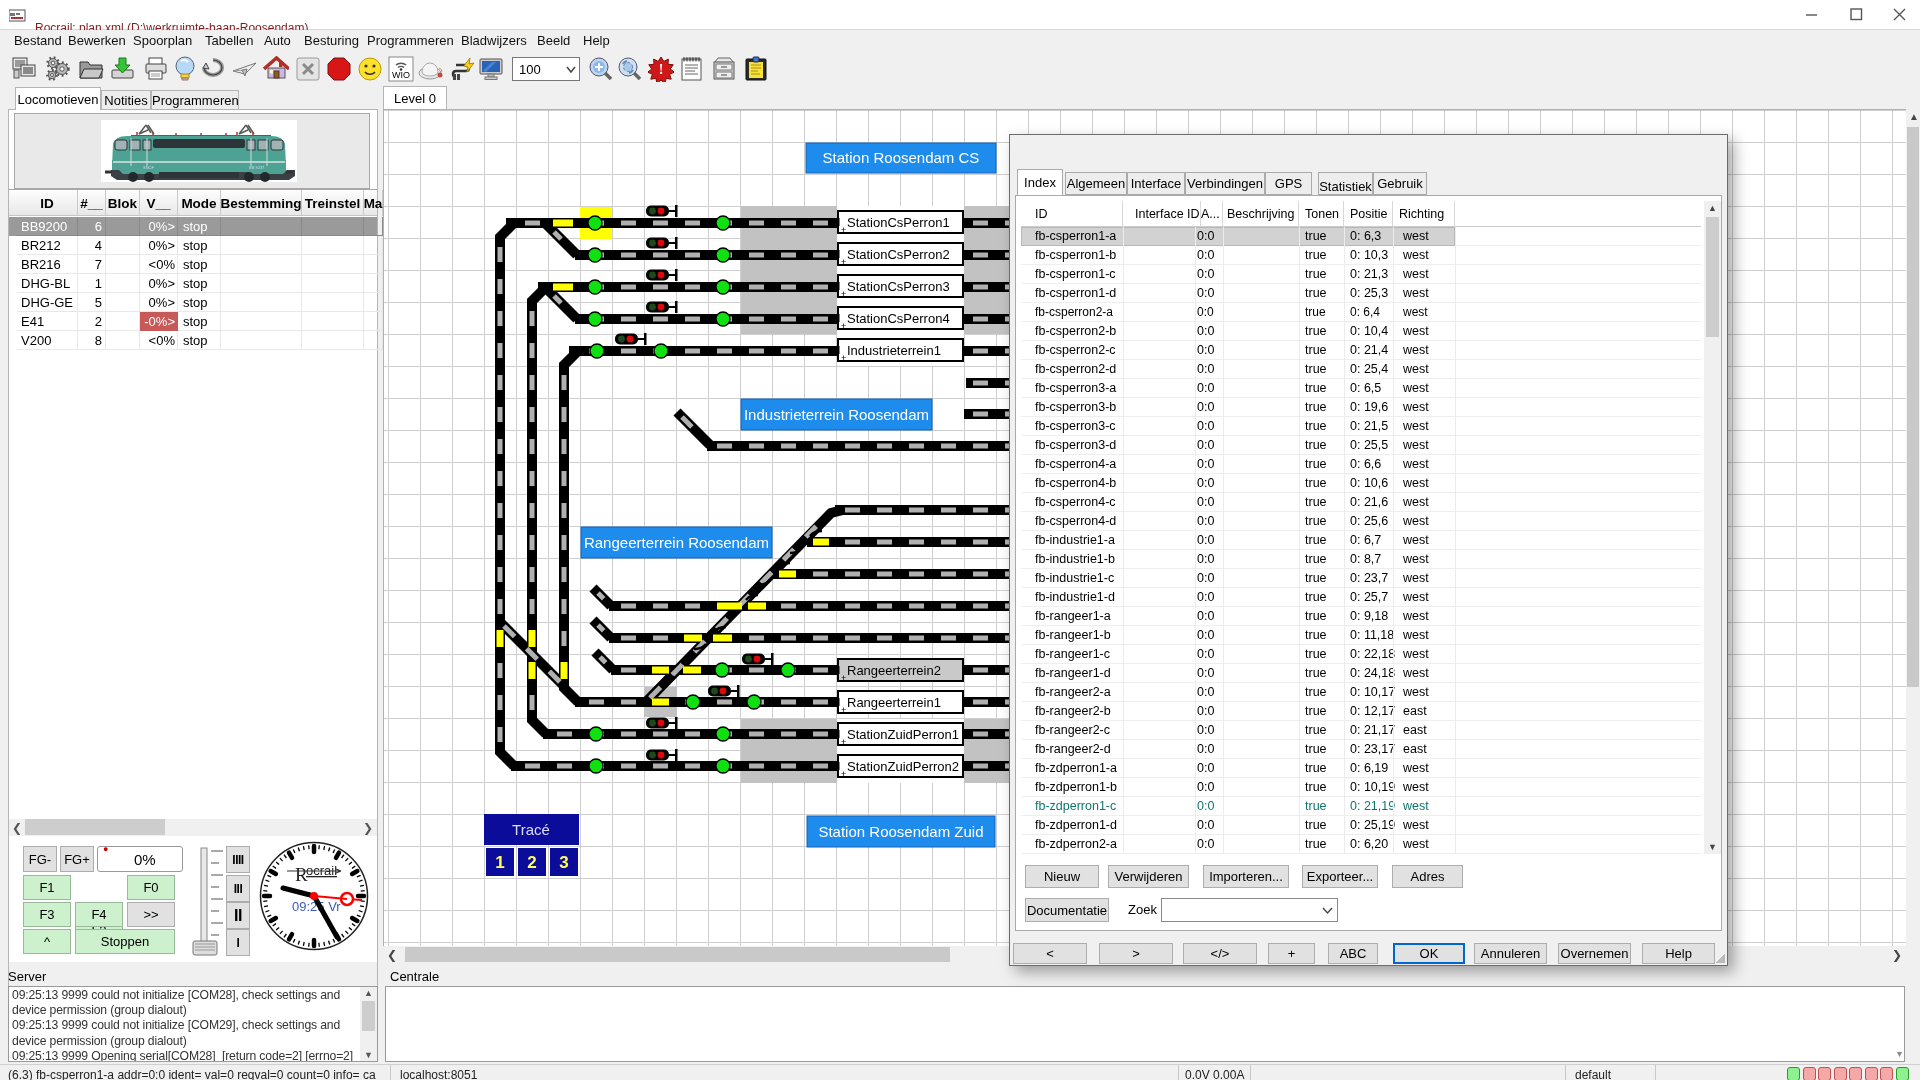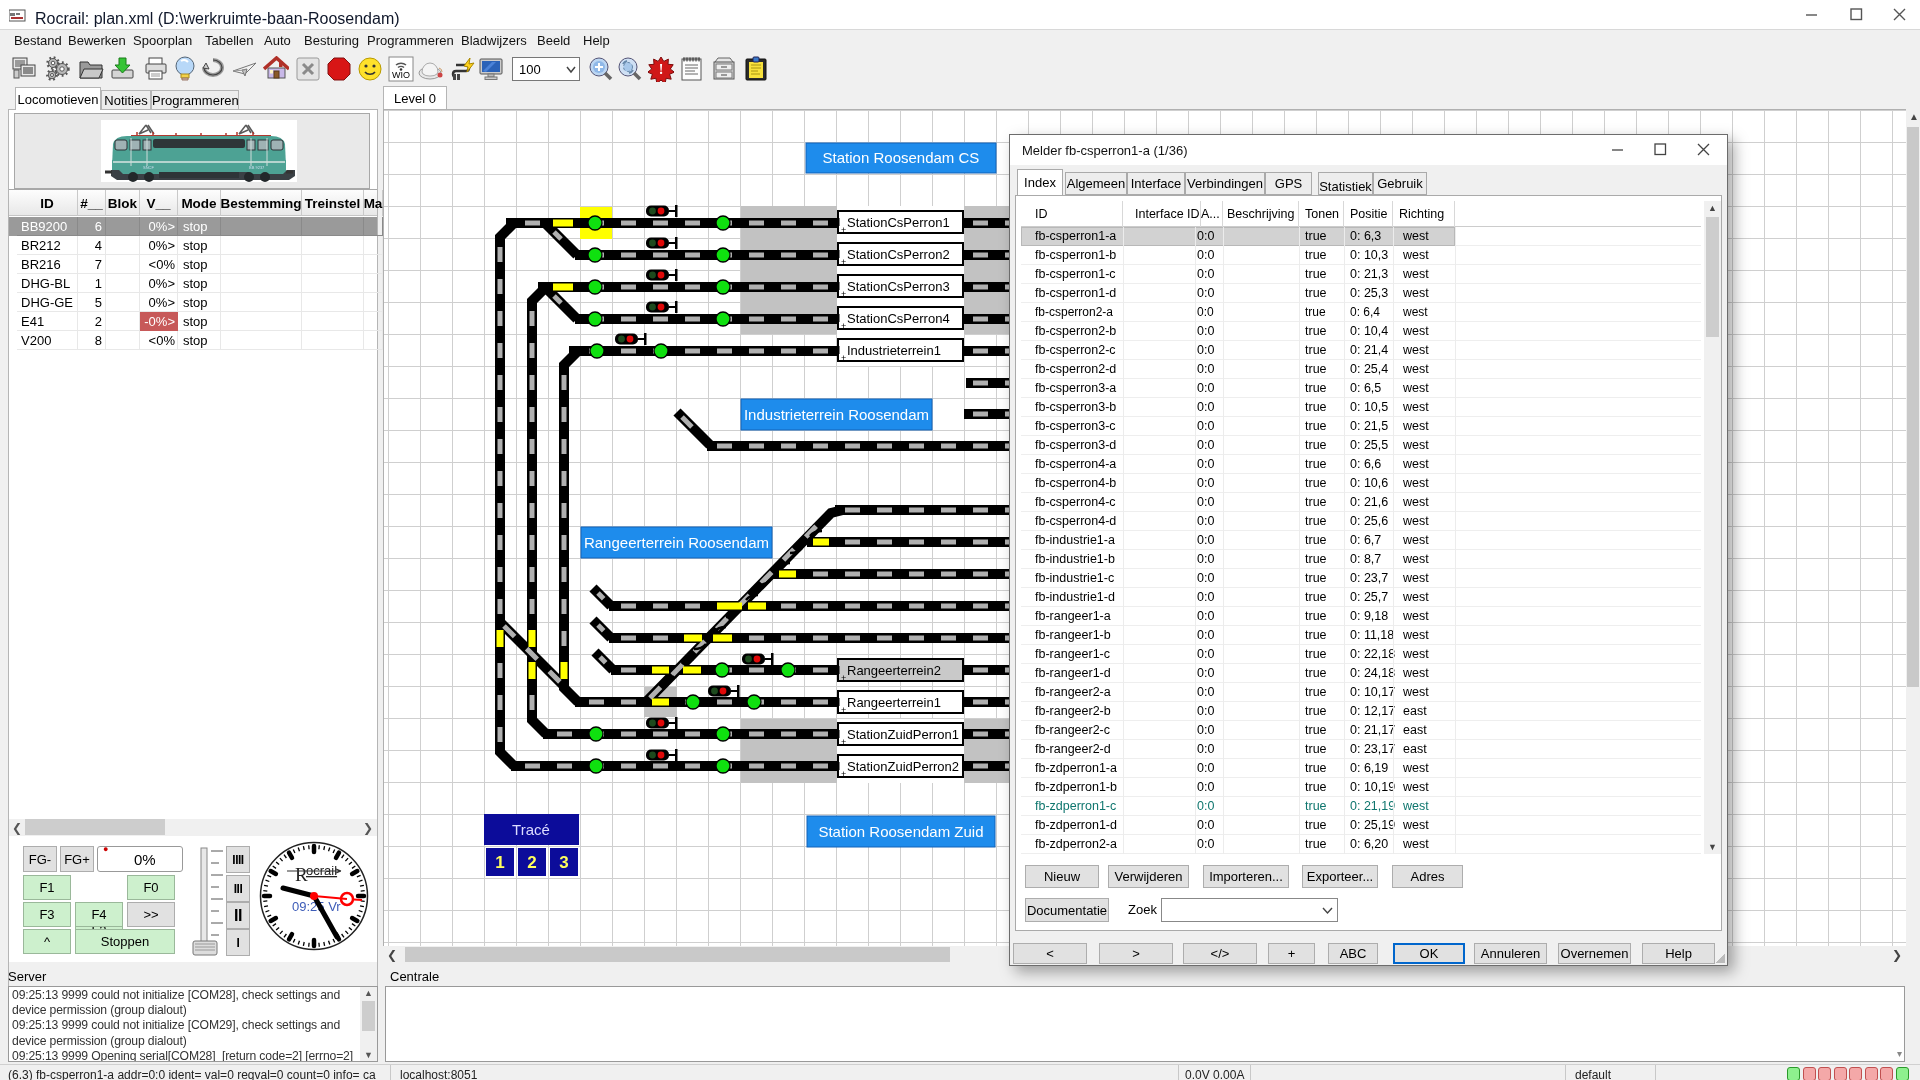--- a/index.html
+++ b/index.html
@@ -8,21 +8,21 @@
 .gbtn{position:absolute;background:#cdf0cd;border:1px solid #9ab89a;display:flex;align-items:center;justify-content:center;font-size:13px;color:#000;}
 </style></head>
 <body>
 
 <div class="abs" style="left:0;top:0;width:1920px;height:30px;background:#fff;border-bottom:1px solid #d8d8d8;">
 <svg class="abs" style="left:9px;top:7px;" width="17" height="17" viewBox="0 0 17 17">
       <rect x="0" y="3" width="16" height="11" fill="#fff" stroke="#555"></rect>
       <path d="M1 6 h5 v3 h-5 z M7 6 h4 v2 h-4 z" fill="#777"></path>
       <path d="M2 11 h12" stroke="#a33" stroke-width="2"></path>
     </svg>
-<div class="abs" style="left:35px;top:10px;font-size:16px;color:#0f172a;">Rocrail: plan.xml (D:\werkruimte-baan-Roosendam)</div>
+<div class="abs" style="left:35px;top:21px;font-size:12px;color:#7f1d1d;">Rocrail: plan.xml (D:\werkruimte-baan-Roosendam)</div>
 <svg class="abs" style="left:1790px;top:0;" width="130" height="30" viewBox="0 0 130 30">
       <path d="M16 15 h11" stroke="#555" stroke-width="1.4"></path>
       <rect x="61" y="9" width="10.5" height="10.5" fill="none" stroke="#555" stroke-width="1.4"></rect>
       <path d="M104 9 l11 11 M115 9 l-11 11" stroke="#555" stroke-width="1.4"></path>
     </svg>
 </div>
 
 <div class="abs" style="left:0;top:30px;width:1920px;height:22px;background:#f0f0f0;">
 <div class="abs" style="left:14px;top:3px;font-size:13px;color:#111;">Bestand</div>
 <div class="abs" style="left:68px;top:3px;font-size:13px;color:#111;">Bewerken</div>
@@ -727,28 +727,20 @@
 <div class="abs" style="left:1787px;top:2px;width:13px;height:14px;background:#8ef08e;border:1px solid #2a9a2a;border-radius:3px;"></div>
 <div class="abs" style="left:1802.5px;top:2px;width:13px;height:14px;background:#f4a8a8;border:1px solid #c05050;border-radius:3px;"></div>
 <div class="abs" style="left:1818.0px;top:2px;width:13px;height:14px;background:#f4a8a8;border:1px solid #c05050;border-radius:3px;"></div>
 <div class="abs" style="left:1833.5px;top:2px;width:13px;height:14px;background:#f4a8a8;border:1px solid #c05050;border-radius:3px;"></div>
 <div class="abs" style="left:1849.0px;top:2px;width:13px;height:14px;background:#f4a8a8;border:1px solid #c05050;border-radius:3px;"></div>
 <div class="abs" style="left:1864.5px;top:2px;width:13px;height:14px;background:#f4a8a8;border:1px solid #c05050;border-radius:3px;"></div>
 <div class="abs" style="left:1880.0px;top:2px;width:13px;height:14px;background:#f4a8a8;border:1px solid #c05050;border-radius:3px;"></div>
 <div class="abs" style="left:1895.5px;top:2px;width:13px;height:14px;background:#8ef08e;border:1px solid #2a9a2a;border-radius:3px;"></div>
 </div>
 <div class="abs" style="left:1009px;top:134px;width:719px;height:832px;background:#f0f0f0;border:1px solid #6c6c6c;box-shadow:6px 6px 14px rgba(0,0,0,0.35);">
-<div class="abs" style="left:0;top:0;width:717px;height:30px;background:#fff;">
-<div class="abs" style="left:12px;top:8px;font-size:13px;color:#111;">Melder fb-csperron1-a (1/36)</div>
-<svg class="abs" style="left:590px;top:0;" width="127" height="30" viewBox="0 0 127 30">
-        <path d="M12 15 h11" stroke="#444" stroke-width="1.3"></path>
-        <rect x="55" y="9" width="10.5" height="10.5" fill="none" stroke="#444" stroke-width="1.3"></rect>
-        <path d="M98 9 l11 11 M109 9 l-11 11" stroke="#444" stroke-width="1.3"></path>
-      </svg>
-</div>
 <div class="abs" style="left:0;top:34px;width:717px;height:26px;">
 <div class="abs" style="left:7px;top:0px;width:46px;height:26px;background:#fff;border:1px solid #aaa;border-bottom:none;font-size:13px;text-align:center;padding-top:5px;z-index:3;">Index</div>
 <div class="abs" style="left:55px;top:3px;width:62px;height:23px;background:#ededed;border:1px solid #aaa;font-size:13px;text-align:center;padding-top:3px;">Algemeen</div>
 <div class="abs" style="left:117px;top:3px;width:58px;height:23px;background:#ededed;border:1px solid #aaa;font-size:13px;text-align:center;padding-top:3px;">Interface</div>
 <div class="abs" style="left:175px;top:3px;width:80px;height:23px;background:#ededed;border:1px solid #aaa;font-size:13px;text-align:center;padding-top:3px;">Verbindingen</div>
 <div class="abs" style="left:255px;top:3px;width:47px;height:23px;background:#ededed;border:1px solid #aaa;font-size:13px;text-align:center;padding-top:3px;">GPS</div>
 <div class="abs" style="left:308px;top:3px;width:55px;height:23px;background:#ededed;border:1px solid #aaa;font-size:13px;text-align:center;padding-top:6px;">Statistiek</div>
 <div class="abs" style="left:363px;top:3px;width:54px;height:23px;background:#ededed;border:1px solid #aaa;font-size:13px;text-align:center;padding-top:3px;">Gebruik</div>
 </div>
 <div class="abs" style="left:5px;top:60px;width:707px;height:736px;background:#fff;border:1px solid #aaa;">
@@ -822,21 +814,21 @@
 <div class="abs" style="left:14px;top:2px;">fb-csperron3-a</div>
 <div class="abs" style="left:176px;top:2px;">0:0</div>
 <div class="abs" style="left:284px;top:2px;">true</div>
 <div class="abs" style="left:329px;top:2px;">0: 6,5</div>
 <div class="abs" style="left:382px;top:2px;">west</div>
 </div>
 <div class="abs" style="left:5px;top:202px;width:680px;height:19px;font-size:12.5px;color:#000;border-bottom:1px solid #eee;">
 <div class="abs" style="left:14px;top:2px;">fb-csperron3-b</div>
 <div class="abs" style="left:176px;top:2px;">0:0</div>
 <div class="abs" style="left:284px;top:2px;">true</div>
-<div class="abs" style="left:329px;top:2px;">0: 10,5</div>
+<div class="abs" style="left:329px;top:2px;">0: 19,6</div>
 <div class="abs" style="left:382px;top:2px;">west</div>
 </div>
 <div class="abs" style="left:5px;top:221px;width:680px;height:19px;font-size:12.5px;color:#000;border-bottom:1px solid #eee;">
 <div class="abs" style="left:14px;top:2px;">fb-csperron3-c</div>
 <div class="abs" style="left:176px;top:2px;">0:0</div>
 <div class="abs" style="left:284px;top:2px;">true</div>
 <div class="abs" style="left:329px;top:2px;">0: 21,5</div>
 <div class="abs" style="left:382px;top:2px;">west</div>
 </div>
 <div class="abs" style="left:5px;top:240px;width:680px;height:19px;font-size:12.5px;color:#000;border-bottom:1px solid #eee;">

